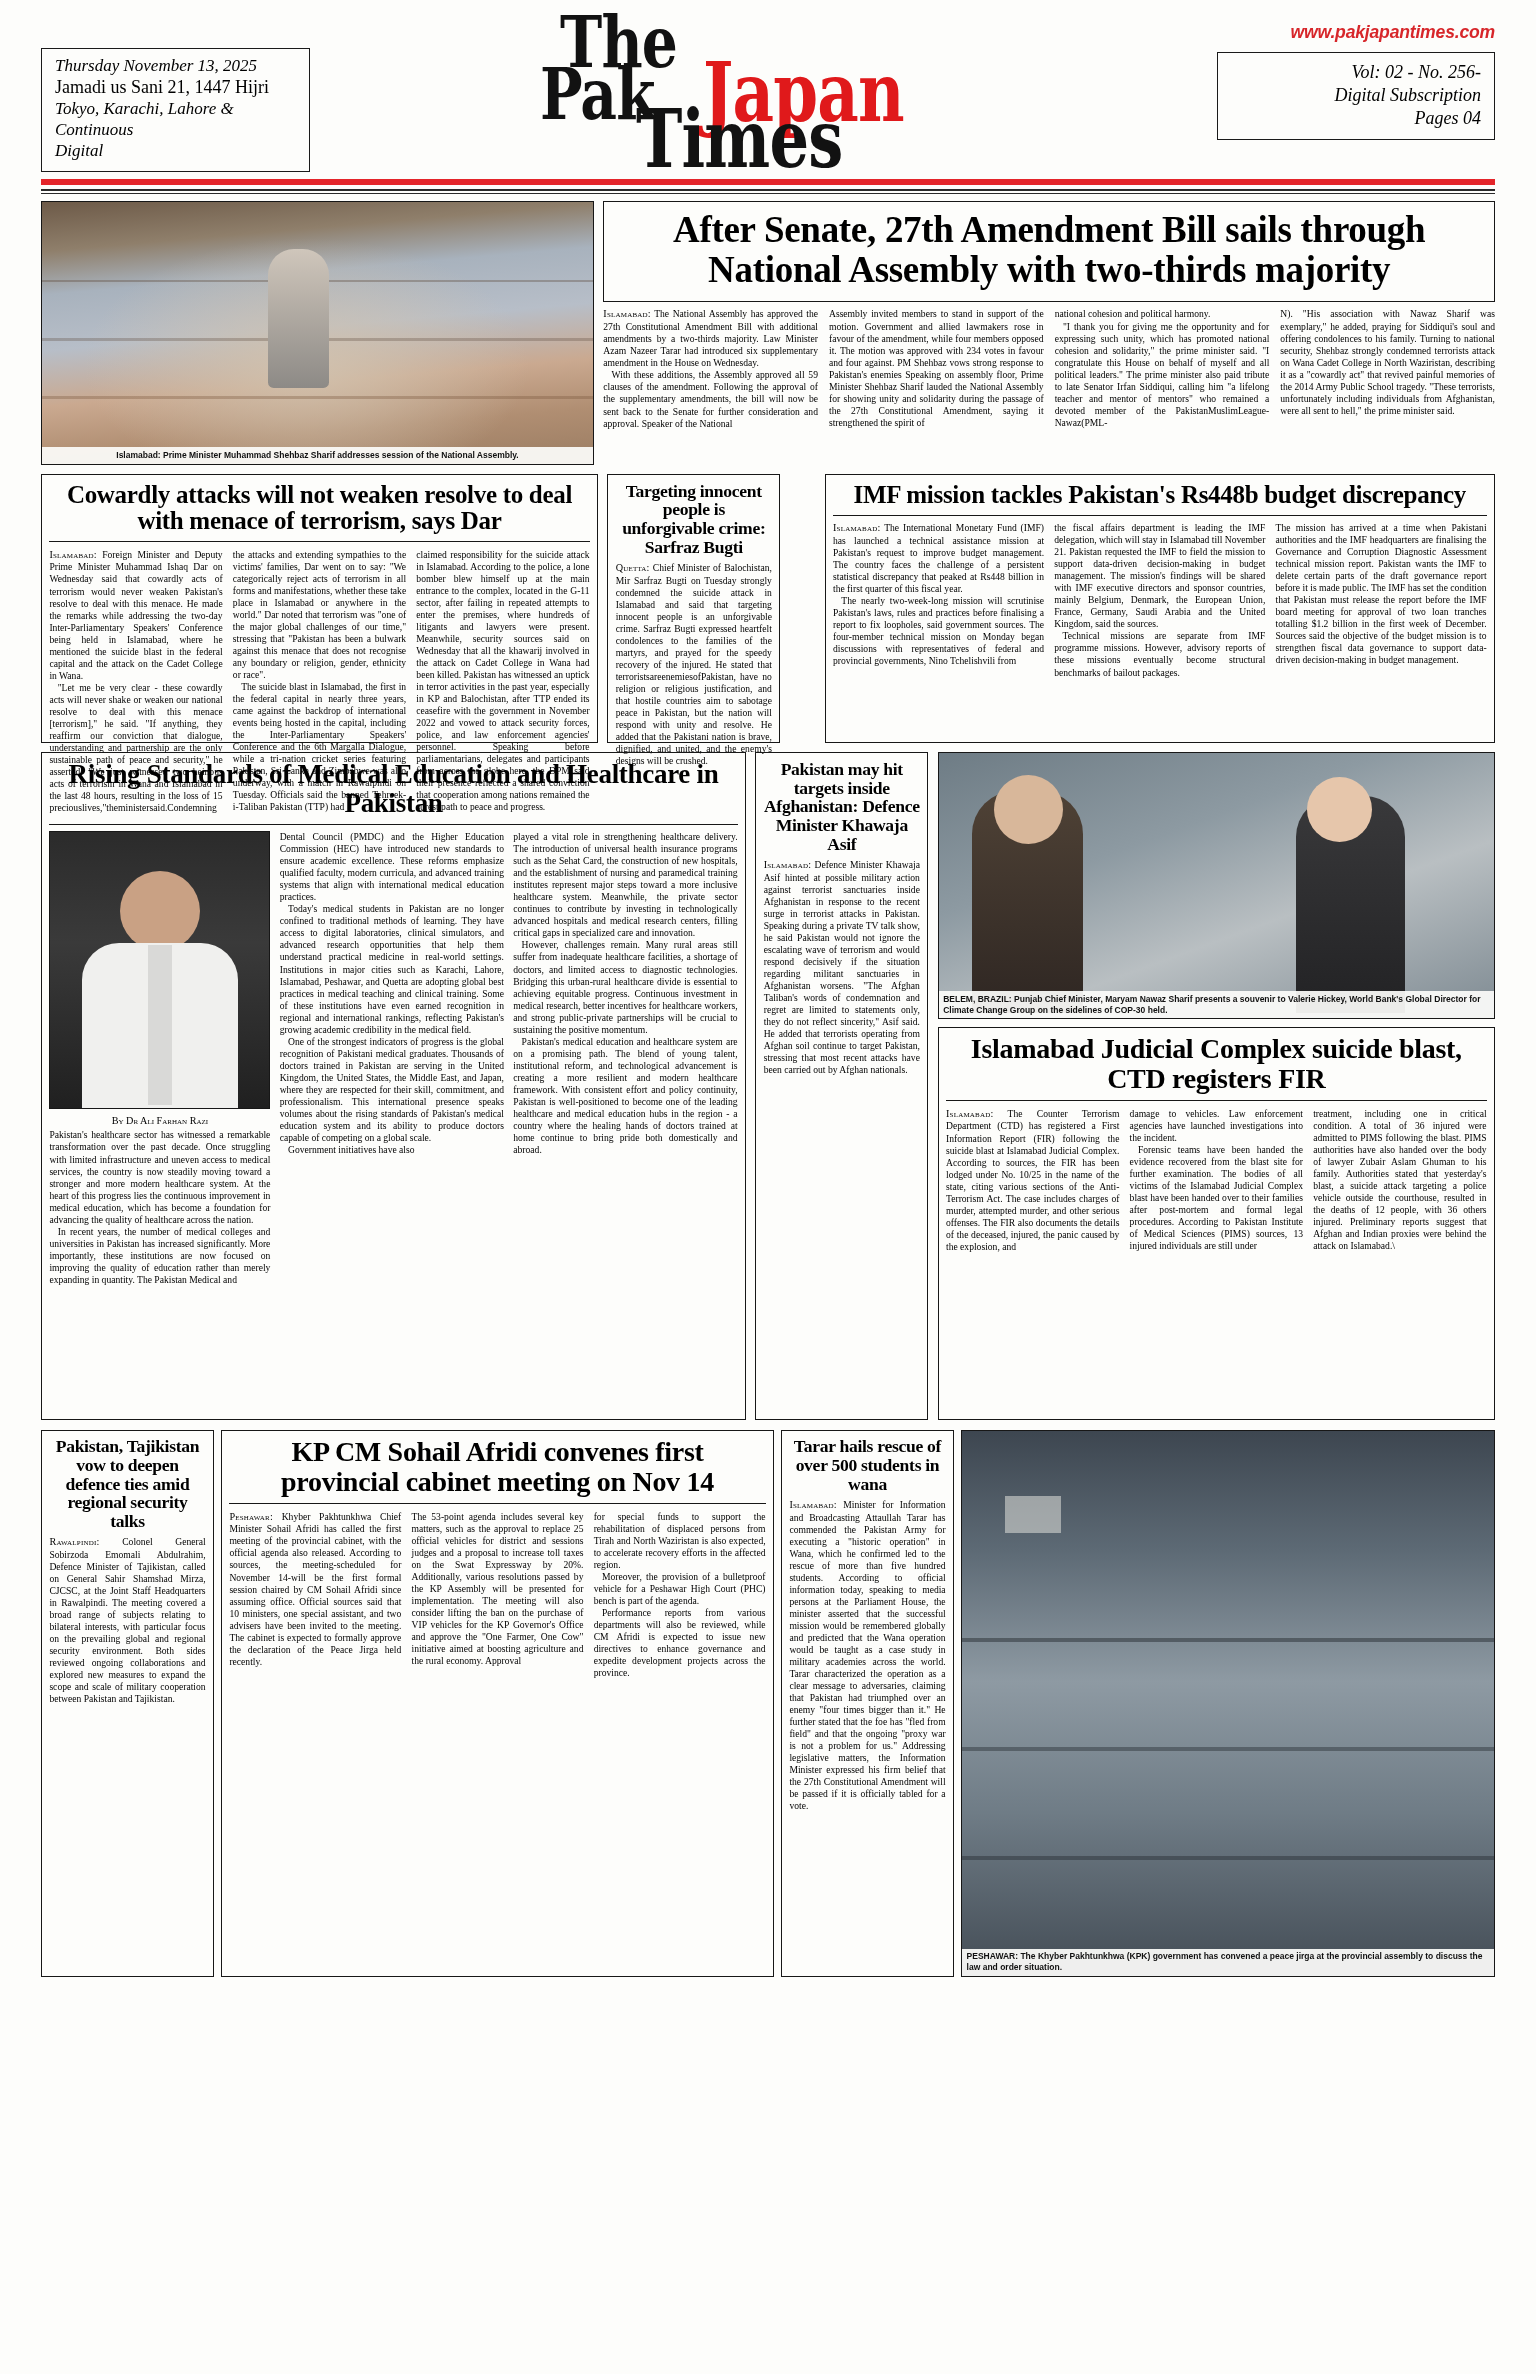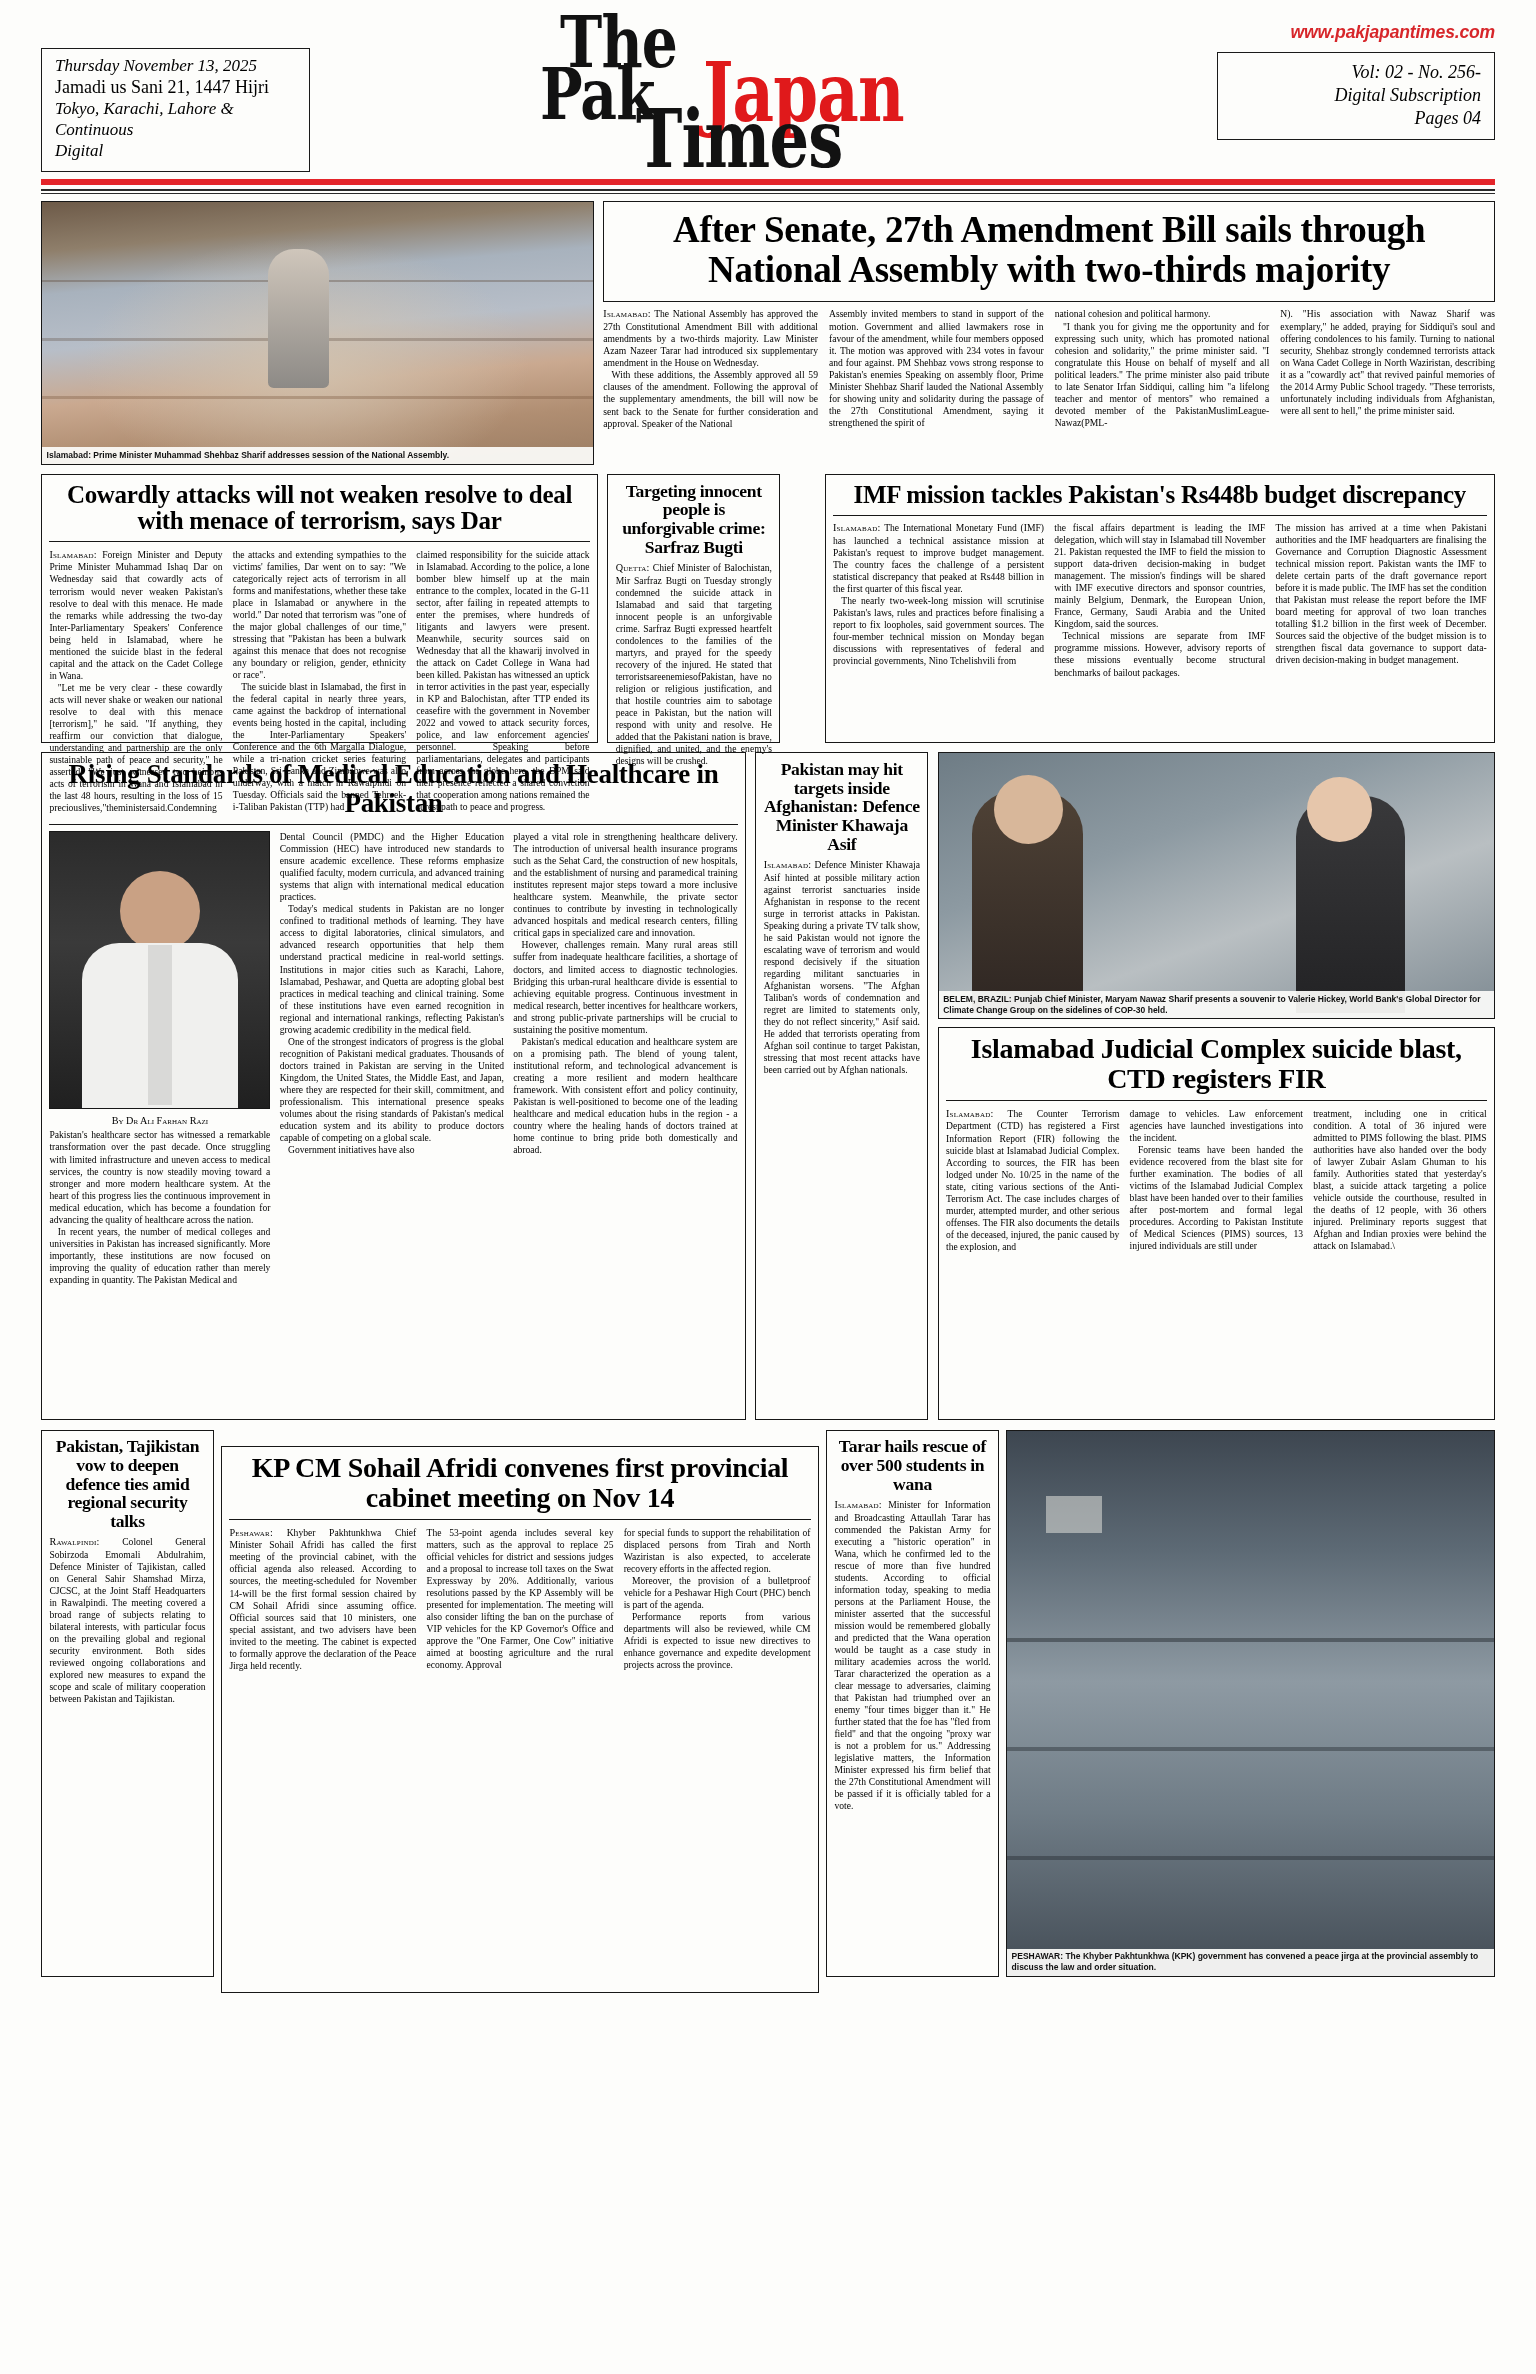--- a/index.html
+++ b/index.html
@@ -87,39 +87,39 @@
   }
   .cap{
     position:absolute; left:0; right:0; bottom:0;
     background:rgba(252,252,250,.93); color:#111;
     font-family:"Liberation Sans", sans-serif; font-weight:bold;
     font-size:8.5px; line-height:1.24; padding:2.8px 4.6px 3.2px 4.6px;
   }
 
   
   .lead{display:flex; gap:9.3px; margin-top:7.4px; height:264px;}
-  .lead-photo{width:553px; height:264px;}
+  .lead-photo{width:553px; height:264px;text-align:center;}
   .lead-right{flex:1; display:flex; flex-direction:column;}
   .lead-hl-box{border:1.9px solid #171717; padding:8.3px 9.3px 10.2px 9.3px;}
   .lead-hl{font-size:37px; line-height:1.09;}
   .lead-body{margin-top:6.5px; flex:1;}
 
   
   .row2{display:flex; gap:9.3px; margin-top:9.3px; height:269px;}
   .r2a{width:557px;} .r2b{width:173px;} .r2c{flex:1;margin-left:35px;}
   .panel{border:1.9px solid #171717; box-sizing:border-box; padding:6.5px 7.4px 7.4px 7.4px; height:100%; display:flex; flex-direction:column;}
   .panel .hd{border-bottom:1.9px solid #171717; padding-bottom:6.5px; margin-bottom:6.5px;}
 
   
   .row3{display:flex; gap:9.3px; margin-top:9.3px; height:668px;border-radius:19px;}
   .r3a{width:705px;} .r3b{width:173px;} .r3c{flex:1; display:flex; flex-direction:column; gap:7.4px;}
 
   
   .row4{display:flex; gap:7px; margin-top:9.3px; height:547px;}
-  .r4a{width:173px;} .r4b{width:598px;margin-top:16px;} .r4c{width:173px;} .r4d{flex:1;}
+  .r4a{width:173px;} .r4b{width:553px;} .r4c{width:173px;} .r4d{flex:1;}
 
   .byline{font-variant:small-caps; font-size:10.2px; text-align:center; margin:5.6px 0 3.7px;}
 </style>
 </head>
 <body>
 
 <div class="page">
 
   <div class="masthead">
 

